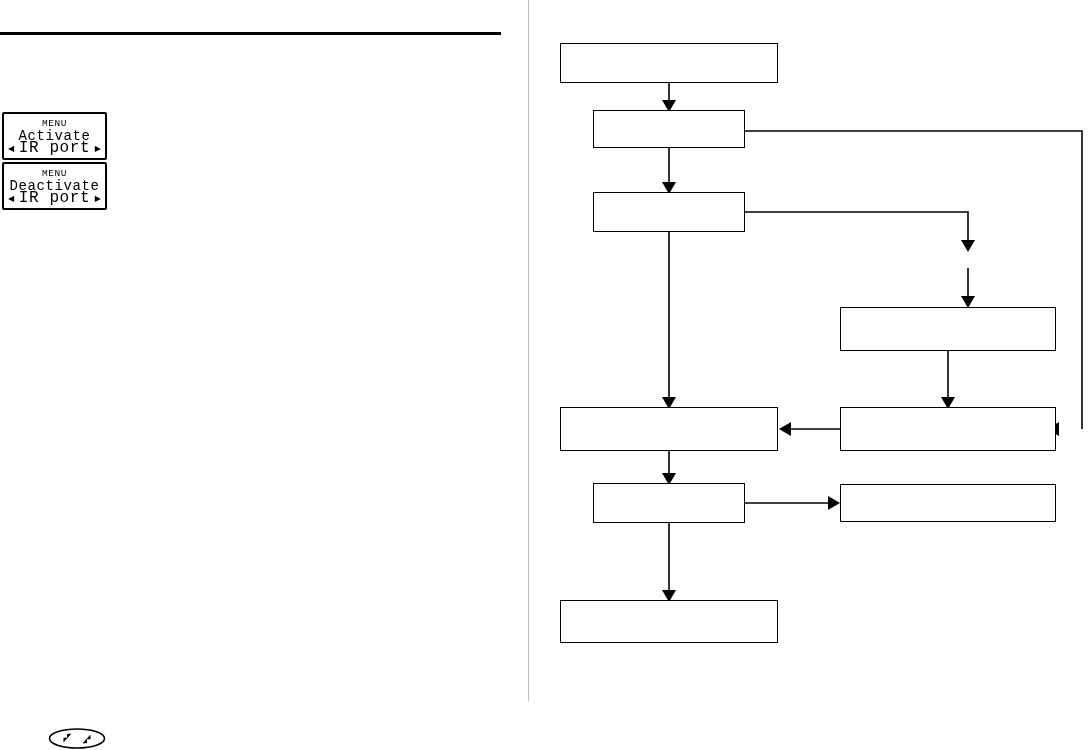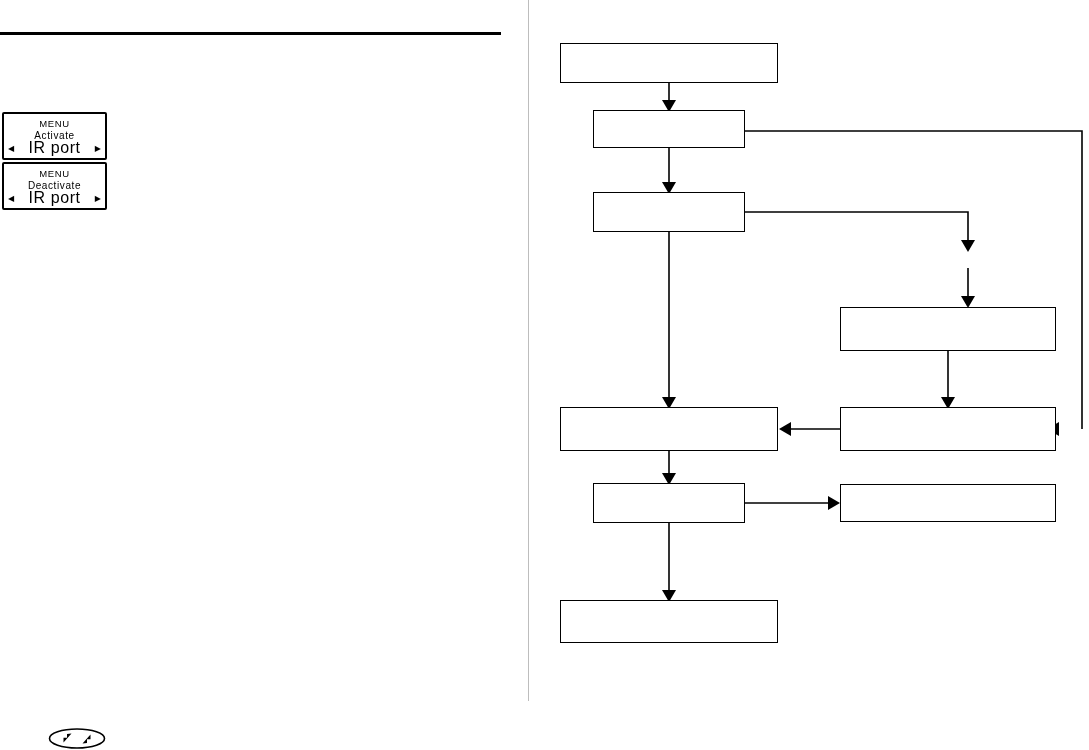--- a/index.html
+++ b/index.html
@@ -63,29 +63,29 @@
   .lcd-lines {
     position: absolute;
     left: 0;
     top: 0;
     right: 0;
     bottom: 0;
     display: flex;
     flex-direction: column;
     align-items: center;
     justify-content: center;
-    font-family: Liberation Sans, sans-serif;
+    font-family: Liberation Mono, monospace;
     font-size: 10px;
     line-height: 12px;
     letter-spacing: 0.6px;
     color: #000000;
   }
   .lcd-line { white-space: pre; }
   .lcd-line-1 { font-size: 9.5px; }
-  .lcd-line-2 { font-size: 10px; }
+  .lcd-line-2 { font-size: 14px; }
   .lcd-line-3 { font-size: 16px; }
 
   .lcd-arrow {
     position: absolute;
     bottom: 5px;
     font-size: 8px;
     line-height: 8px;
     color: #000000;
   }
   .lcd-arrow-left  { left: 4px; }

